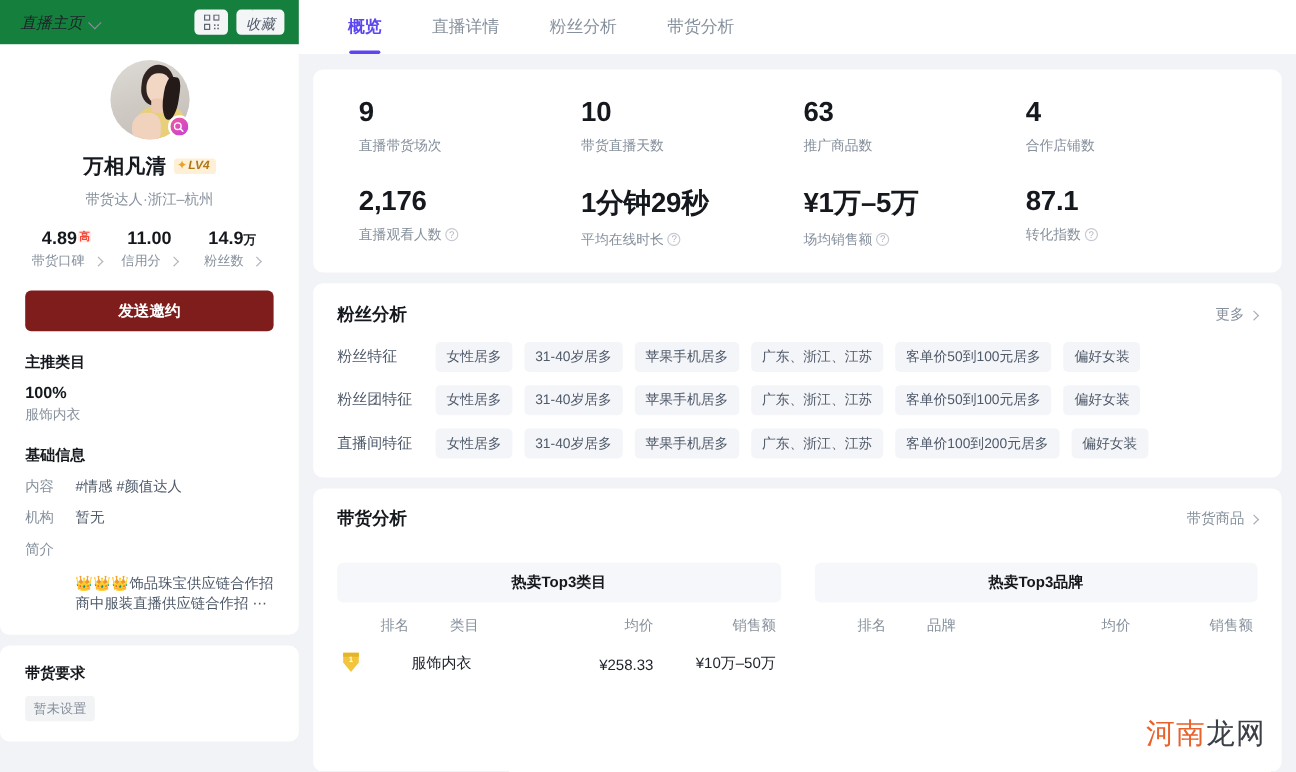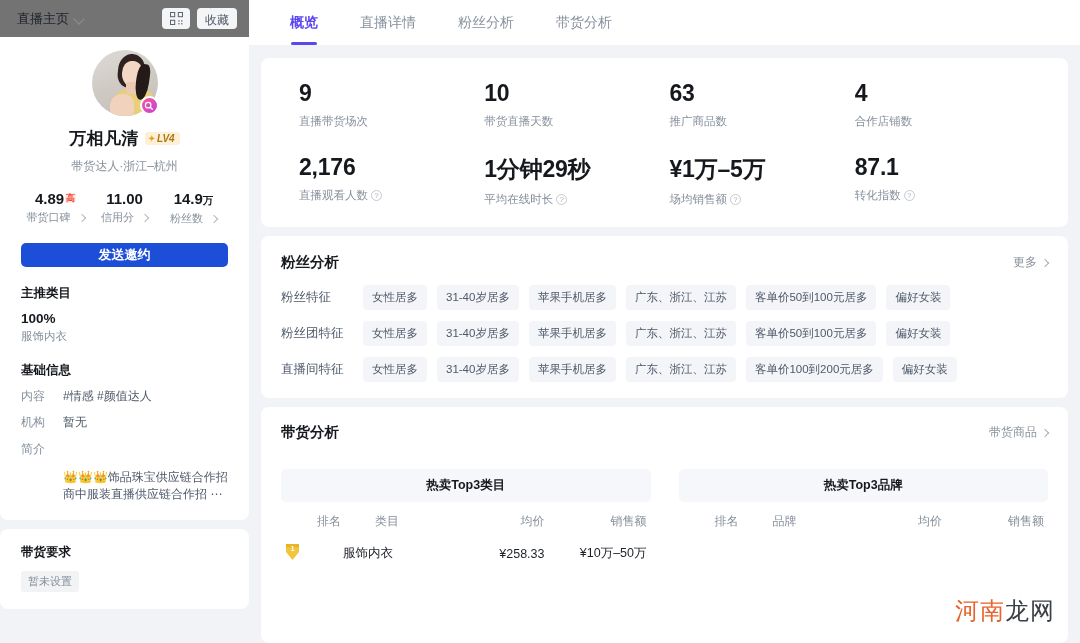--- a/index.html
+++ b/index.html
@@ -17,22 +17,23 @@
     width: 249px; flex: 0 0 249px;
     height: 643px;
     background: #f2f3f7;
     display: flex; flex-direction: column;
     position: relative;
   }
   .sb-topbar {
     height: 37px;
     display: flex; align-items: center;
     padding: 0 12px 0 17px;
-    background: #737373;
+    background: #15803d;
     gap: 8px;
+    font-style: italic;
   }
   .sb-home {
     display: flex; align-items: center; gap: 5px;
     font-size: 13px; color: #1d2129; font-weight: 400;
     cursor: pointer;
   }
   .chev-down {
     width: 11px; height: 11px; position: relative; display: inline-block;
   }
   .chev-down::before {
@@ -130,22 +131,22 @@
   .stat-l {
     font-size: 11px; color: #86909c; margin-top: 3px;
     display: flex; align-items: center; justify-content: center; gap: 8px;
   }
   .chev-r {
     display: inline-block; width: 6px; height: 6px;
     border-right: 1.2px solid #b3b7bf; border-top: 1.2px solid #b3b7bf;
     transform: rotate(45deg);
   }
   .invite-btn {
-    margin: 17px 4px 0; height: 24px; border-radius: 5px;
-    background: #1d4ed8; color: #fff;
+    margin: 17px 4px 0; height: 34px; border-radius: 5px;
+    background: #7f1d1d; color: #fff;
     font-size: 13px; font-weight: 700;
     display: flex; align-items: center; justify-content: center;
     cursor: pointer; border: none;
   }
   .sec-title {
     font-size: 12.5px; font-weight: 700; color: #15181d;
     margin-top: 18px; padding: 0 4px;
   }
   .cat-pct { font-size: 13.5px; font-weight: 700; color: #15181d; margin-top: 9px; padding: 0 4px; }
   .cat-name { font-size: 11.5px; color: #86909c; margin-top: 3px; padding: 0 4px; }

